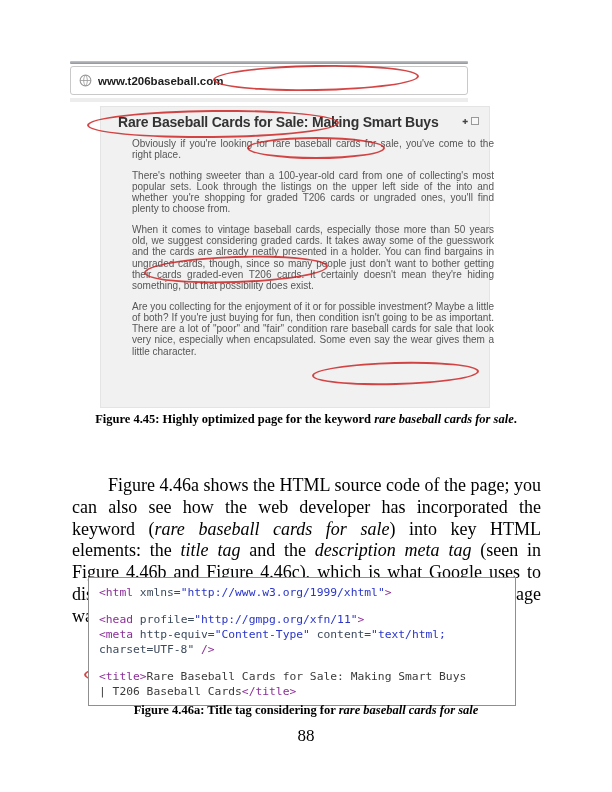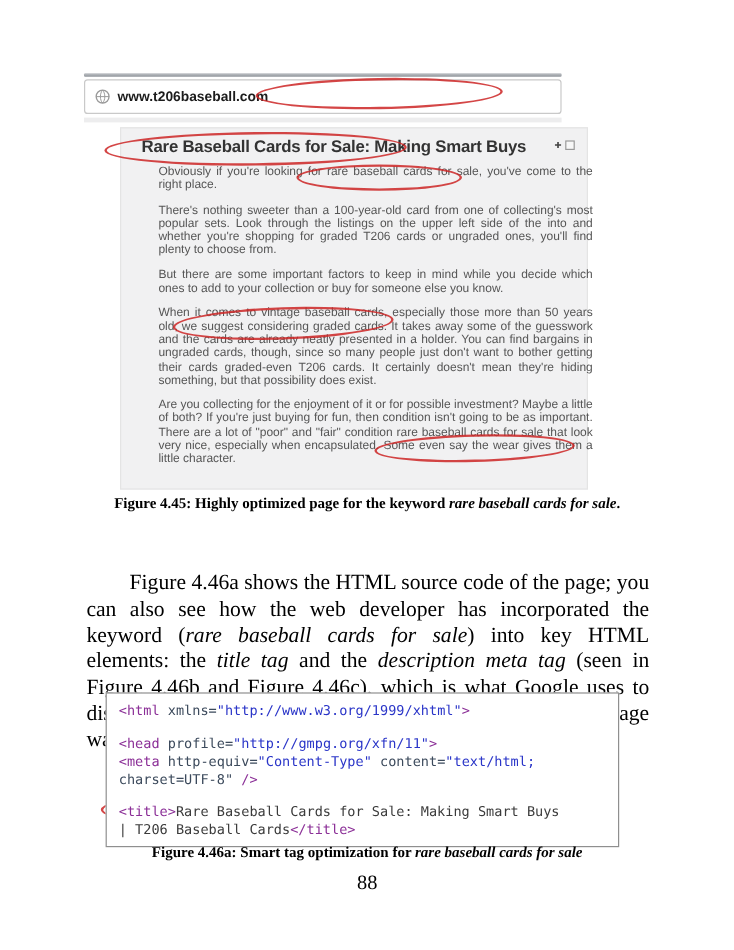--- a/index.html
+++ b/index.html
@@ -94,36 +94,35 @@
 
   <div class="shot">
     <div class="shot-title">Rare Baseball Cards for Sale: Making Smart Buys</div>
     <div class="shot-icons">
       <span class="icon-plus">✚</span>
       <span class="icon-box"></span>
     </div>
     <div class="shot-body">
       <p>Obviously if you're looking for rare baseball cards for sale, you've come to the right place.</p>
       <p>There's nothing sweeter than a 100-year-old card from one of collecting's most popular sets. Look through the listings on the upper left side of the into and whether you're shopping for graded T206 cards or ungraded ones, you'll find plenty to choose from.</p>
-      <p>But there are some important factors to keep in mind while you decide which ones to add to your collection or buy for someone else you know.</p>
       <p>When it comes to vintage baseball cards, especially those more than 50 years old, we suggest considering graded cards. It takes away some of the guesswork and the cards are already neatly presented in a holder. You can find bargains in ungraded cards, though, since so many people just don't want to bother getting their cards graded-even T206 cards. It certainly doesn't mean they're hiding something, but that possibility does exist.</p>
       <p>Are you collecting for the enjoyment of it or for possible investment? Maybe a little of both? If you're just buying for fun, then condition isn't going to be as important. There are a lot of "poor" and "fair" condition rare baseball cards for sale that look very nice, especially when encapsulated. Some even say the wear gives them a little character.</p>
     </div>
   </div>
 
   <div class="ellipse" style="left:213px; top:65px; width:202px; height:22px; transform:rotate(-1deg);"></div>
   <div class="ellipse" style="left:87px; top:110px; width:248px; height:24px; transform:rotate(-0.6deg);"></div>
   <div class="ellipse" style="left:247px; top:137px; width:134px; height:18px;"></div>
   <div class="ellipse" style="left:144px; top:256px; width:180px; height:23px; transform:rotate(-2deg);"></div>
   <div class="ellipse" style="left:312px; top:362px; width:163px; height:19px; transform:rotate(-1.5deg);"></div>
   <div class="ellipse" style="left:84px; top:654px; width:324px; height:32px; transform:rotate(-1deg);"></div>
 
   <div class="cap" style="top:412px;"><span>Figure 4.45: Highly optimized page for the keyword </span><span class="kw">rare baseball cards for sale</span><span>.</span></div>
 
   <p class="bodytext"><span>Figure 4.46a shows the HTML source code of the page; you can also see how the web developer has incorporated the keyword (</span><span class="it">rare baseball cards for sale</span><span>) into key HTML elements: the </span><span class="it">title tag</span><span> and the </span><span class="it">description meta tag</span><span> (seen in Figure 4.46b and Figure 4.46c), which is what Google uses to display on the results page. This is not a coincidence; the page was optimized for the previous keyword.</span></p>
 
   <div class="codeblock" id="codeblock"><div><span class="tok-tag">&lt;html</span><span class="tok-plain"> </span><span class="tok-attr">xmlns=</span><span class="tok-val">"http://www.w3.org/1999/xhtml"</span><span class="tok-tag">&gt;</span></div><div class="blank"></div><div><span class="tok-tag">&lt;head</span><span class="tok-plain"> </span><span class="tok-attr">profile=</span><span class="tok-val">"http://gmpg.org/xfn/11"</span><span class="tok-tag">&gt;</span></div><div><span class="tok-tag">&lt;meta</span><span class="tok-plain"> </span><span class="tok-attr">http-equiv=</span><span class="tok-val">"Content-Type"</span><span class="tok-plain"> </span><span class="tok-attr">content=</span><span class="tok-val">"text/html;</span></div><div><span class="tok-attr">charset=UTF-8"</span><span class="tok-plain"> </span><span class="tok-tag">/&gt;</span></div><div class="blank"></div><div><span class="tok-tag">&lt;title&gt;</span><span class="tok-plain">Rare Baseball Cards for Sale: Making Smart Buys</span></div><div><span class="tok-plain">| T206 Baseball Cards</span><span class="tok-tag">&lt;/title&gt;</span></div></div>
 
-  <div class="cap" style="top:703px;"><span>Figure 4.46a: Smart tag optimization for </span><span class="kw">rare baseball cards for sale</span></div>
+  <div class="cap" style="top:703px;"><span>Figure 4.46a: Title tag considering for </span><span class="kw">rare baseball cards for sale</span></div>
 
   <div class="pagenum">88</div>
 
 </div>
 
 </body></html>

